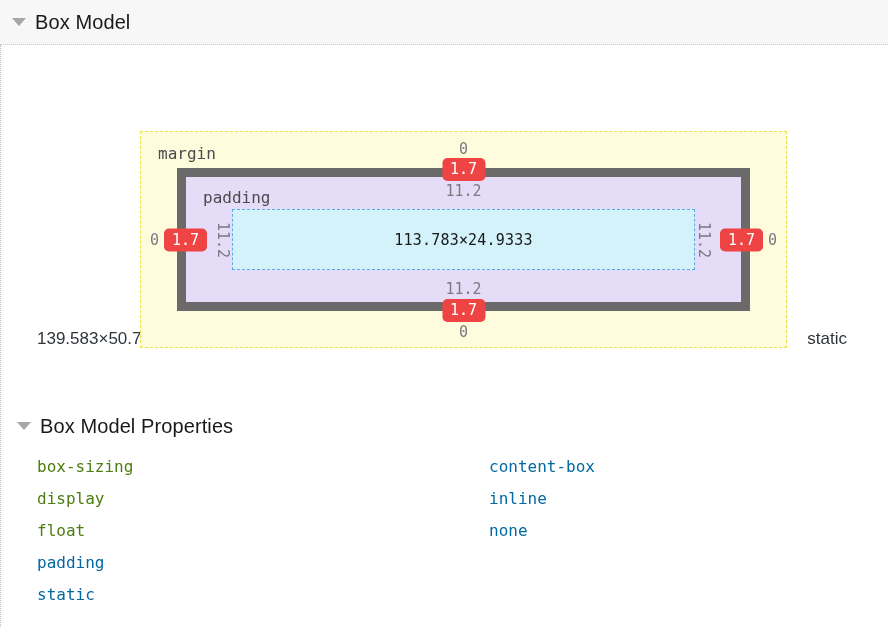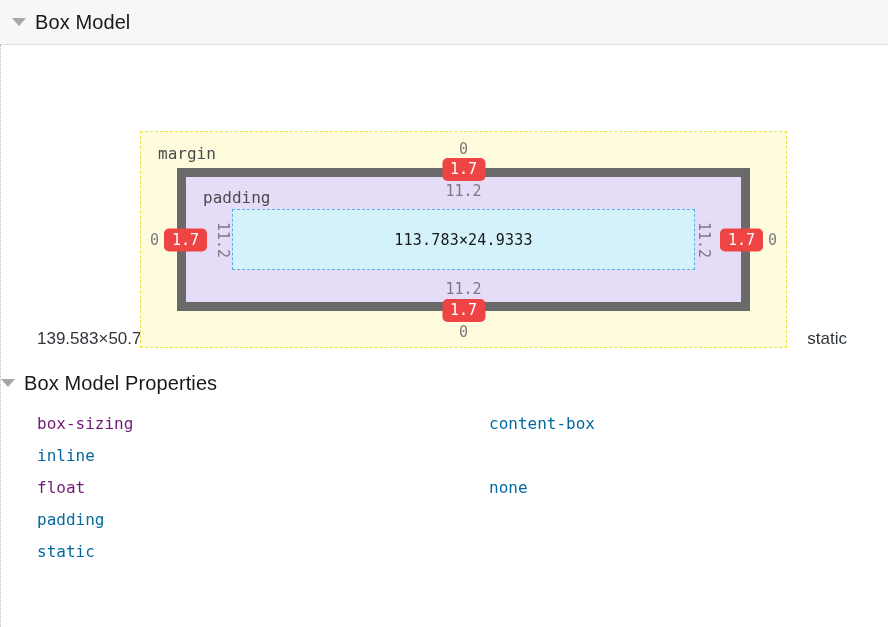--- a/index.html
+++ b/index.html
@@ -23,21 +23,22 @@
     align-items: center;
     padding-left: 12px;
     background: #f7f7f8;
     border-bottom: 1px dotted #c8cacc;
     box-sizing: border-box;
   }
   .section-header.plain {
     background: #ffffff;
     border-bottom: none;
     height: 36px;
-    padding-left: 0;
+    padding-left: 16px;
+    margin-top: 43px;
   }
   .twisty {
     width: 0;
     height: 0;
     border-left: 7px solid transparent;
     border-right: 7px solid transparent;
     border-top: 8px solid #a4a8ab;
     margin-right: 9px;
     flex: none;
   }
@@ -184,21 +185,21 @@
   }
   .prop-row {
     display: flex;
     align-items: center;
     height: 32px;
     padding-left: 36px;
   }
   .prop-name {
     font-family: "DejaVu Sans Mono", monospace;
     font-size: 16px;
-    color: #701a75;
+    color: #4d7c0f;
     width: 452px;
     flex: none;
   }
   .prop-value {
     font-family: "DejaVu Sans Mono", monospace;
     font-size: 16px;
     color: #0369a1;
   }
 </style>
 </head>
@@ -254,20 +255,21 @@
     <span class="twisty"></span>
     <span class="section-title">Box Model Properties</span>
   </div>
 
   <div class="props">
     <div class="prop-row">
       <span class="prop-name">box-sizing</span>
       <span class="prop-value">content-box</span>
     </div>
     <div class="prop-row">
+      <span class="prop-name">display</span>
       <span class="prop-value">inline</span>
     </div>
     <div class="prop-row">
       <span class="prop-name">float</span>
       <span class="prop-value">none</span>
     </div>
     <div class="prop-row">
       <span class="prop-value">padding</span>
     </div>
     <div class="prop-row">

